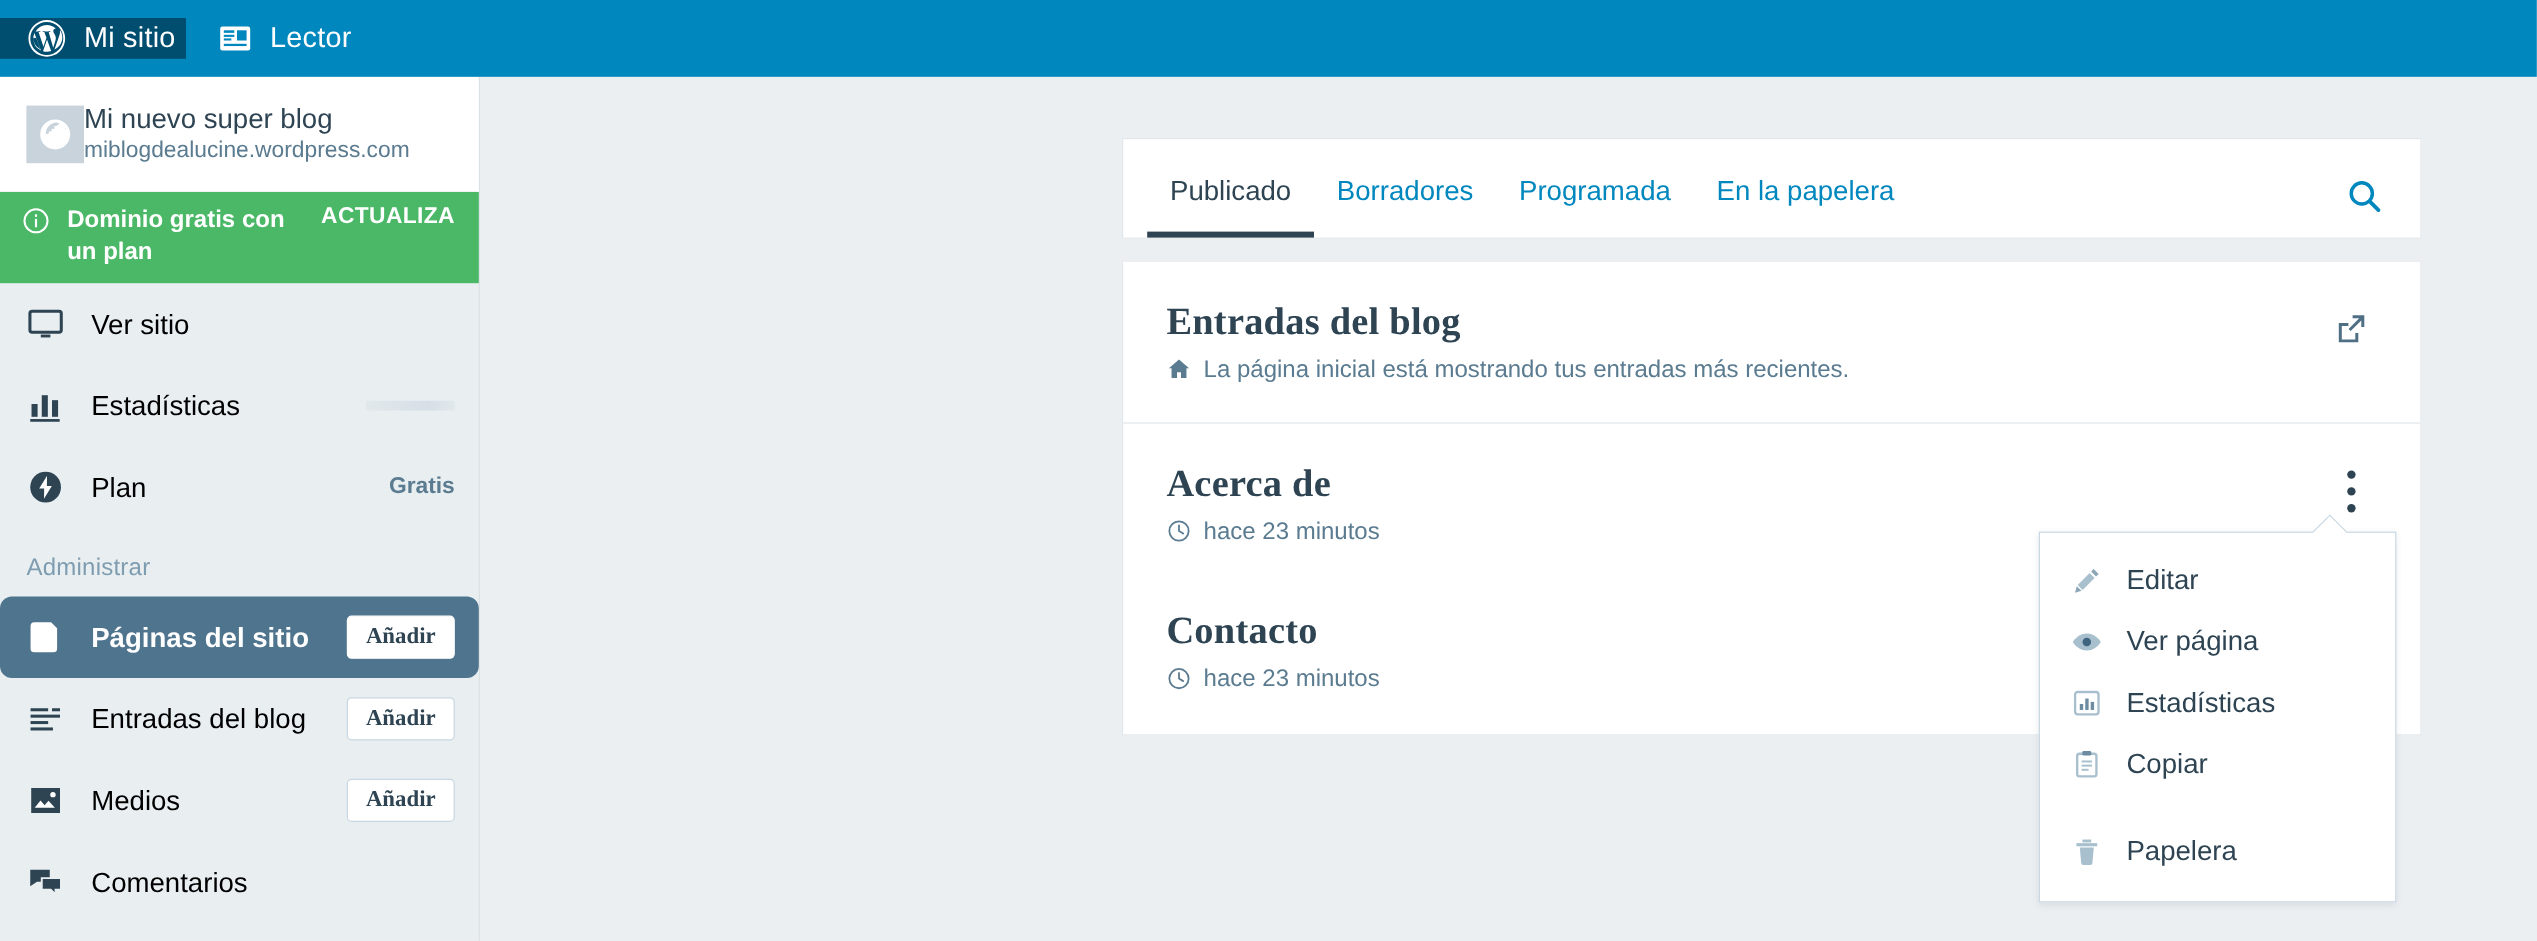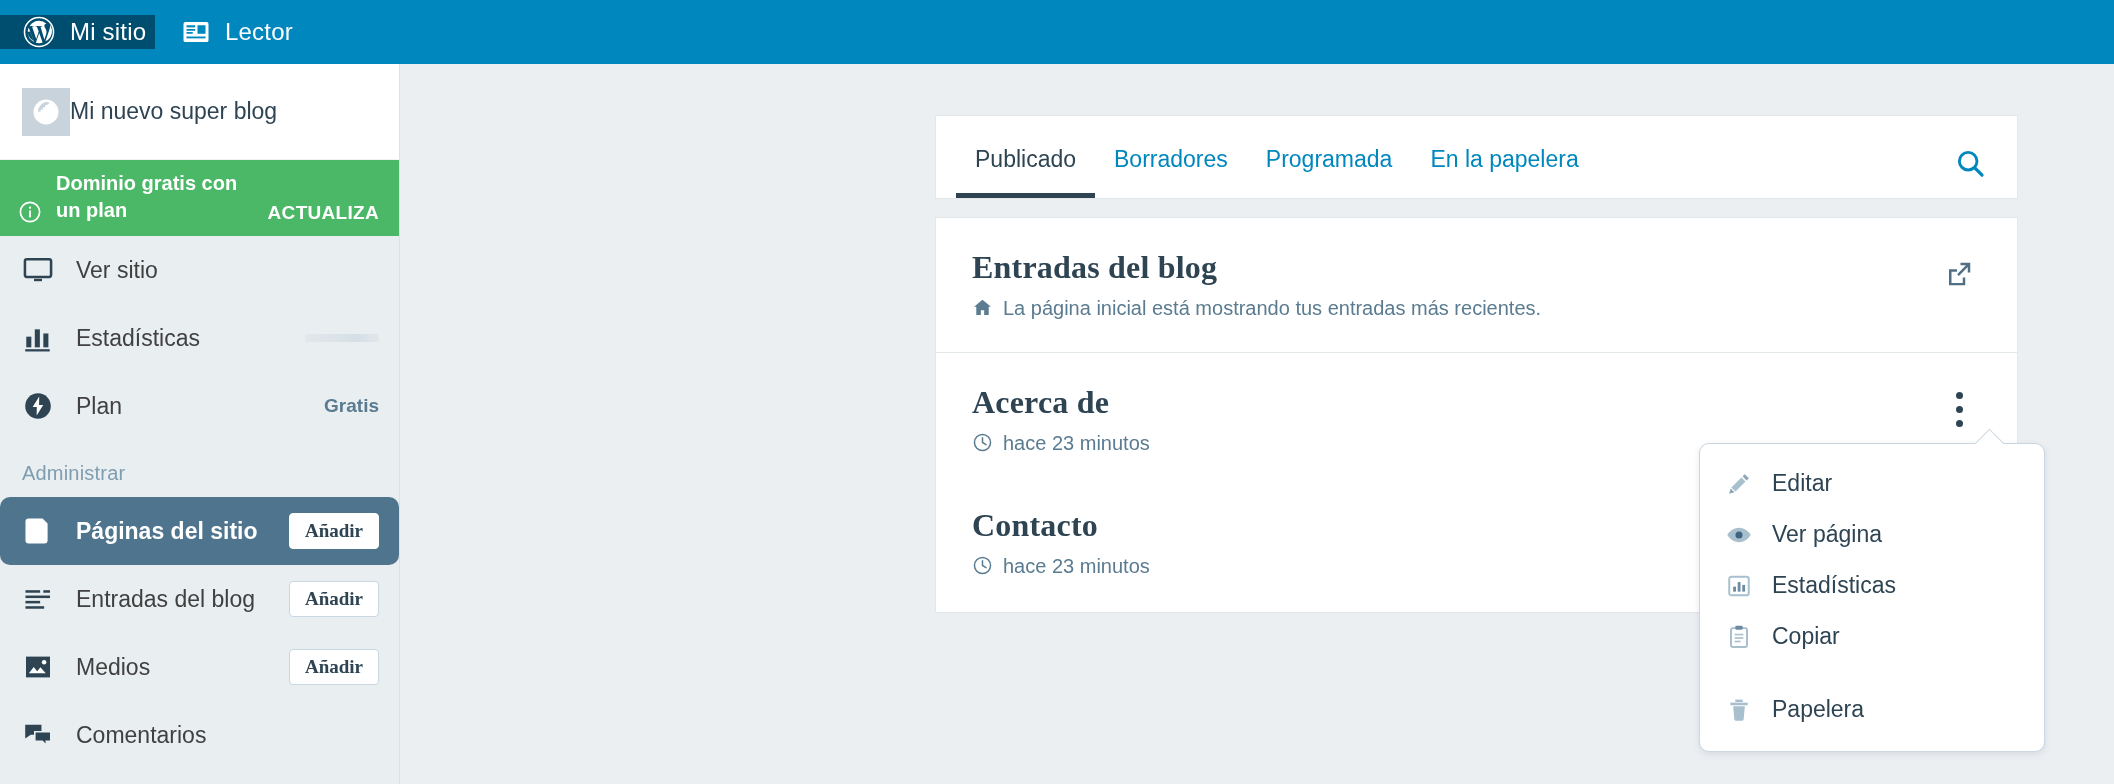--- a/index.html
+++ b/index.html
@@ -65,21 +65,21 @@
     white-space: nowrap; overflow: hidden;
   }
   .site-url {
     font-size: 19px; color: #5a7b90; line-height: 1.3;
     white-space: nowrap; overflow: hidden;
   }
 
   .upgrade-banner {
     background: #4ab866;
     min-height: 62px;
-    display: flex; align-items: flex-end;
+    display: flex; align-items: flex-start;
     padding: 10px 20px 12px 18px;
     gap: 14px;
     cursor: pointer;
   }
   .upgrade-banner .info-ico { width: 24px; height: 24px; flex: 0 0 24px; margin-top: 2px; }
   .upgrade-text {
     color: #fff; font-size: 20px; font-weight: 700;
     line-height: 1.35; max-width: 196px;
   }
   .upgrade-cta {
@@ -89,21 +89,21 @@
 
   .nav-list { padding-top: 0; }
   .nav-item {
     height: 68px;
     display: flex; align-items: center;
     padding: 0 20px 0 22px;
     gap: 22px;
     cursor: pointer;
   }
   .nav-item .nav-ico { width: 32px; height: 32px; flex: 0 0 32px; display:block; }
-  .nav-label { font-size: 23px; color: #404040; white-space: nowrap; }
+  .nav-label { font-size: 23px; color: #000000; white-space: nowrap; }
   .nav-badge {
     margin-left: auto; font-size: 19px; font-weight: 700; color: #5a7b90;
   }
   .nav-item.selected { background: #4f748e; border-radius: 10px; }
   .nav-item.selected .nav-label { color: #fff; font-weight: 700; }
   .nav-item.selected .nav-ico path,
   .nav-item.selected .nav-ico rect,
   .nav-item.selected .nav-ico circle { fill: #fff; }
   .sparkline {
     margin-left: auto; width: 74px; height: 8px;
@@ -213,24 +213,24 @@
 
   
   .ellipsis { display: flex; flex-direction: column; gap: 7px; align-items: center; }
   .ellipsis i { width: 7px; height: 7px; border-radius: 50%; background: #2e4453; display: block; }
 
   
   .popover {
     position: absolute;
     left: 1699px;
     top: 443px;
-    width: 346px;
+    width: 298px;
     background: #fff;
     border: 1px solid #c8d7e1;
-    border-radius: 10px;
+    border-radius: 0;
     box-shadow: 0 2px 6px rgba(46,68,83,.12);
     padding: 14px 0 16px;
     z-index: 60;
   }
   .popover::before {
     content: "";
     position: absolute;
     top: -11px; right: 44px;
     width: 20px; height: 20px;
     background: #fff;
@@ -276,20 +276,21 @@
 <div class="sidebar">
 
   <div class="site-head">
     <div class="site-thumb">
       <svg width="30" height="30" viewBox="0 0 24 24">
         <path fill="#ffffff" d="M12 2a10 10 0 1 0 10 10A10 10 0 0 0 12 2zm0 2a8 8 0 0 1 2.6.43c-.28.5-.2 1.1-.8 1.3c-.7.24-1 .9-1.6.7c-.6-.2-1.2.4-.7 1c.5.6-.4 1.1-1 .8c-.6-.3-1.3.3-.9.9c.4.6-.3 1.2-.9.9c-.6-.3-1.2.2-1 .9c.2.66-.5 1-1.1.7c-.5-.25-.9.1-1 .6A8 8 0 0 1 12 4zm5.6 2.7c.4.3.5.9 1 1.1c.6.3.3 1.1-.3 1.2c-.6.1-1 .7-.6 1.2c.4.5-.1 1.2-.7 1.1c-.6-.1-1.1.4-.9 1c.2.6-.4 1.1-1 .9c-.6-.2-1.1.4-.9 1c.2.6-.5 1-1 .7c-.5-.3-1.1.2-.9.8c.2.6-.4 1.1-1 .8c-.47-.22-.93 0-1.1.45A8 8 0 0 0 12 20a8 8 0 0 0 5.6-13.3z"></path>
       </svg>
     </div>
     <div class="site-meta">
       <div class="site-title">Mi nuevo super blog</div>
+      <div class="site-url">miblogdealucine.wordpress.com</div>
     </div>
   </div>
 
   <div class="upgrade-banner">
     <svg class="info-ico" viewBox="0 0 24 24">
       <circle cx="12" cy="12" r="9.6" fill="none" stroke="#ffffff" stroke-width="1.7"></circle>
       <rect x="11.1" y="10.4" width="1.8" height="7" fill="#ffffff"></rect>
       <rect x="11.1" y="6.6" width="1.8" height="2.1" fill="#ffffff"></rect>
     </svg>
     <div class="upgrade-text">Dominio gratis con un plan</div>

